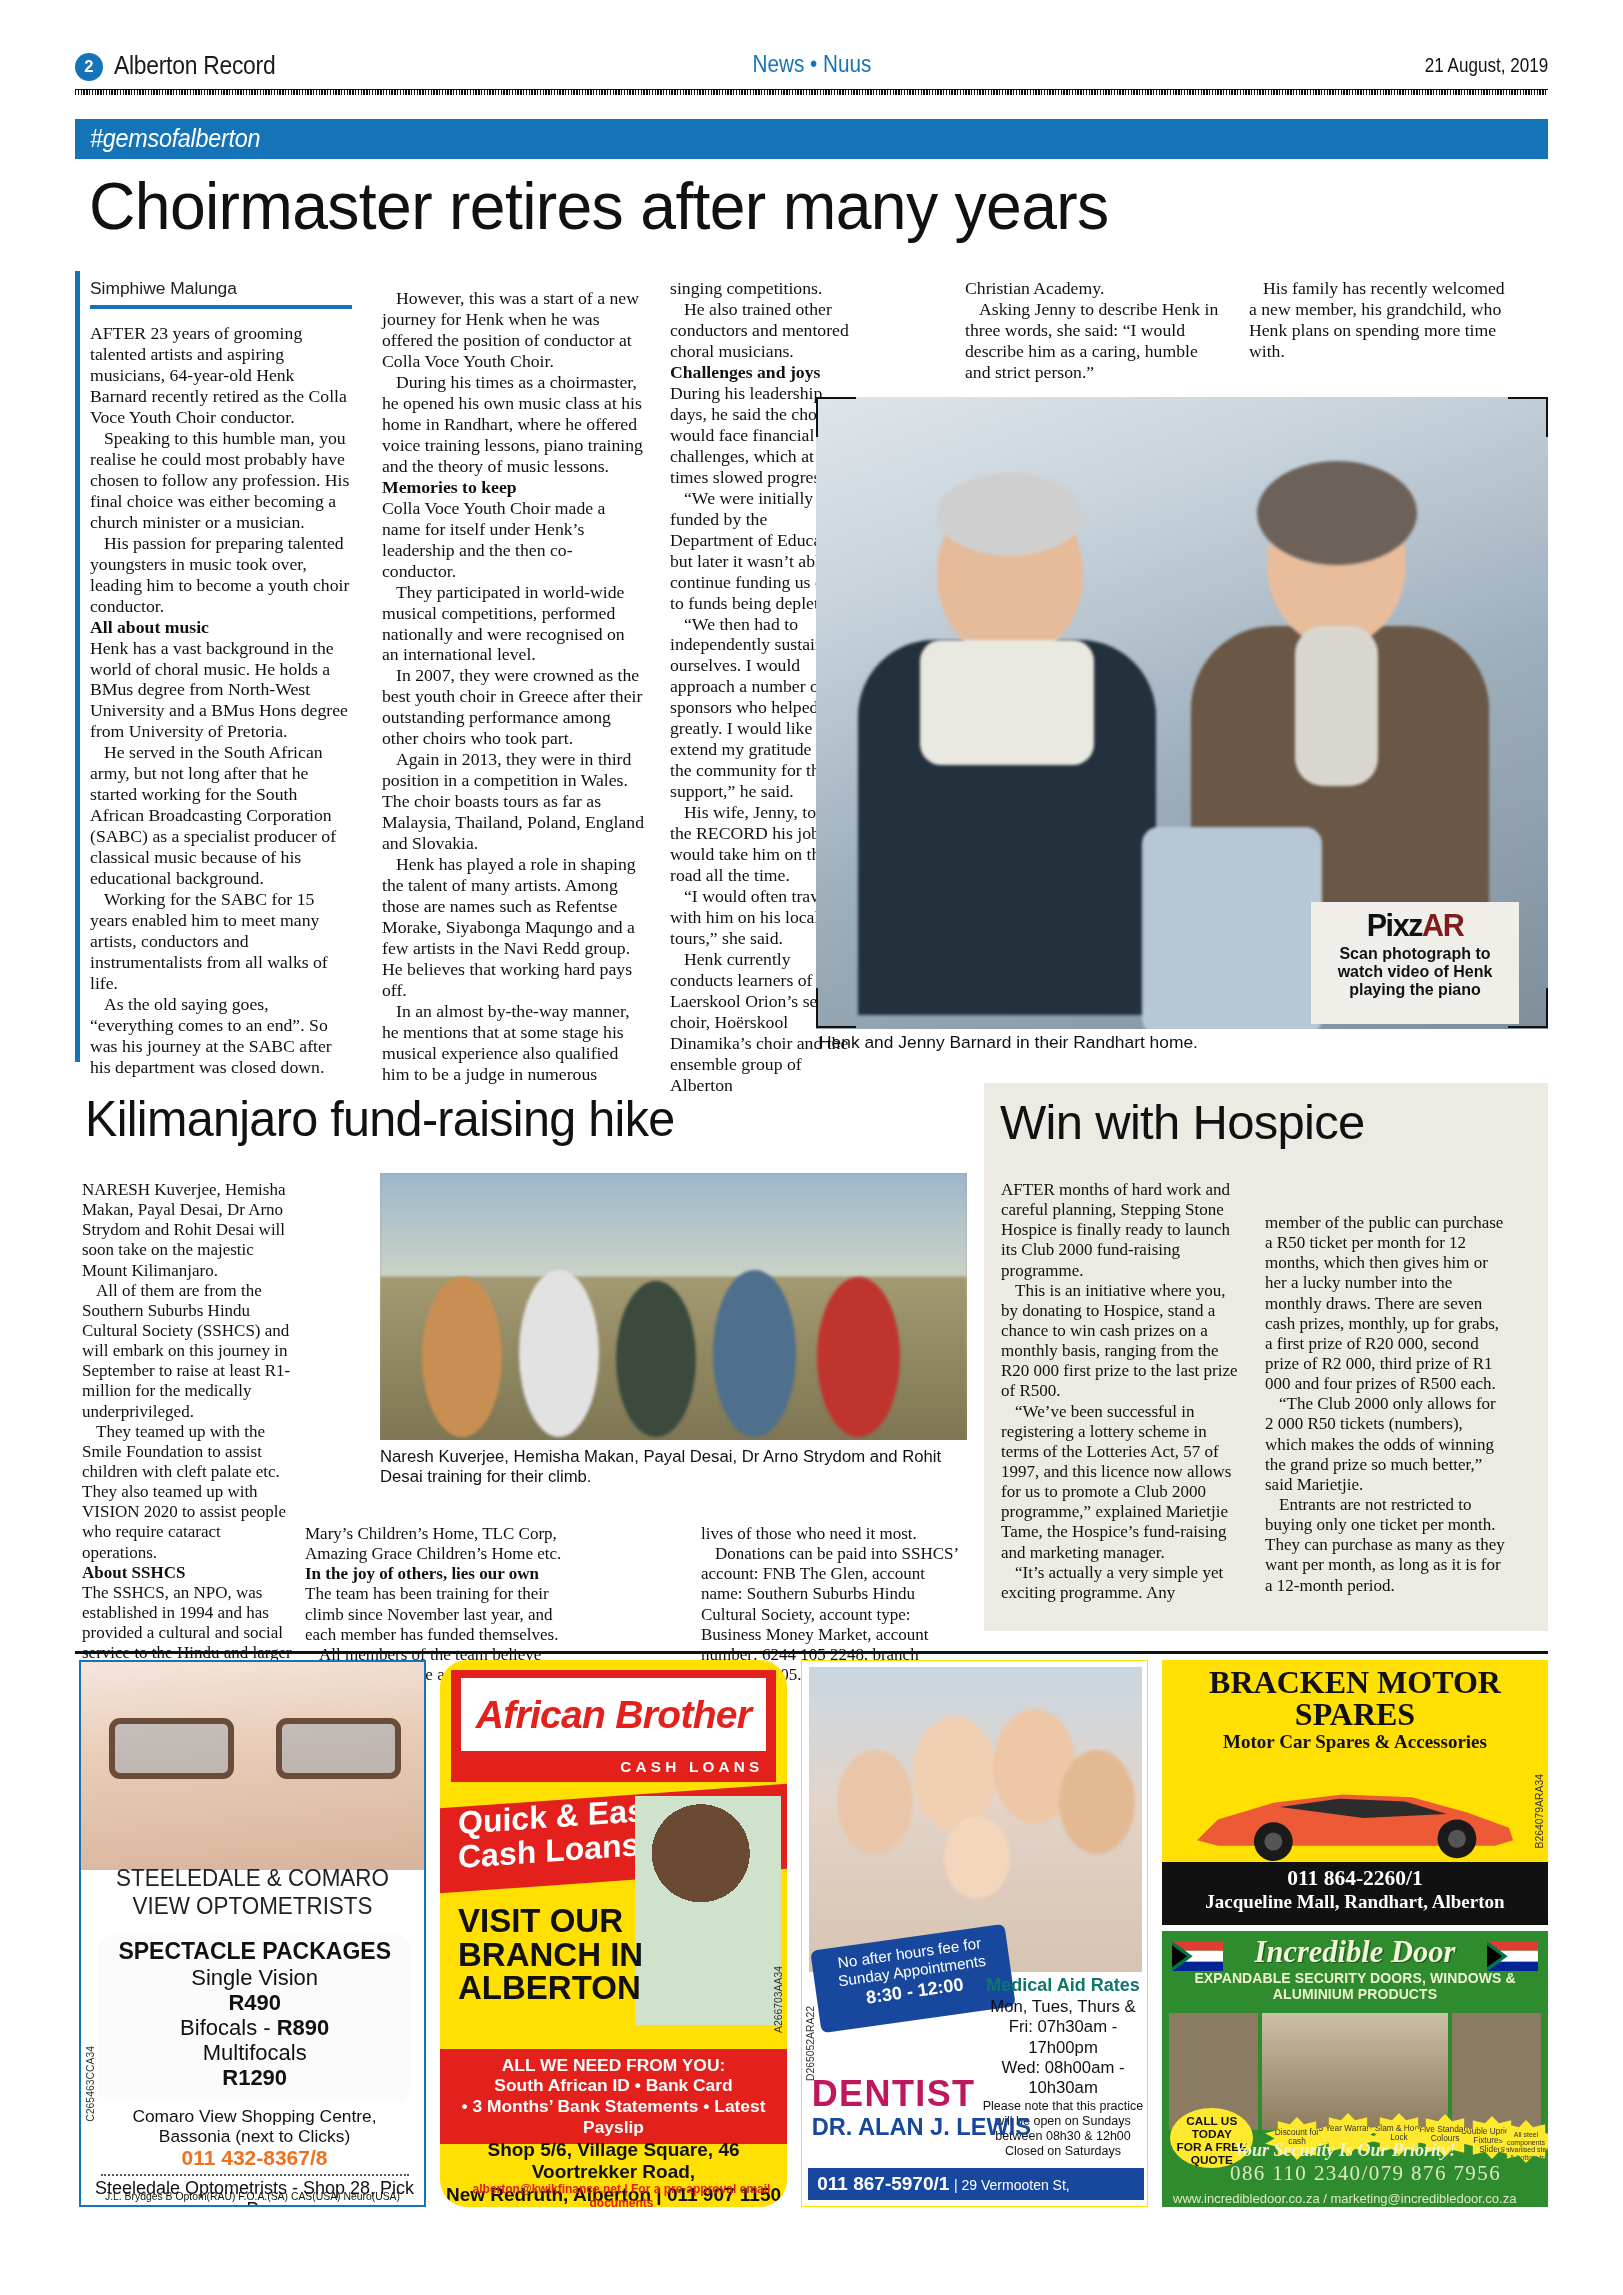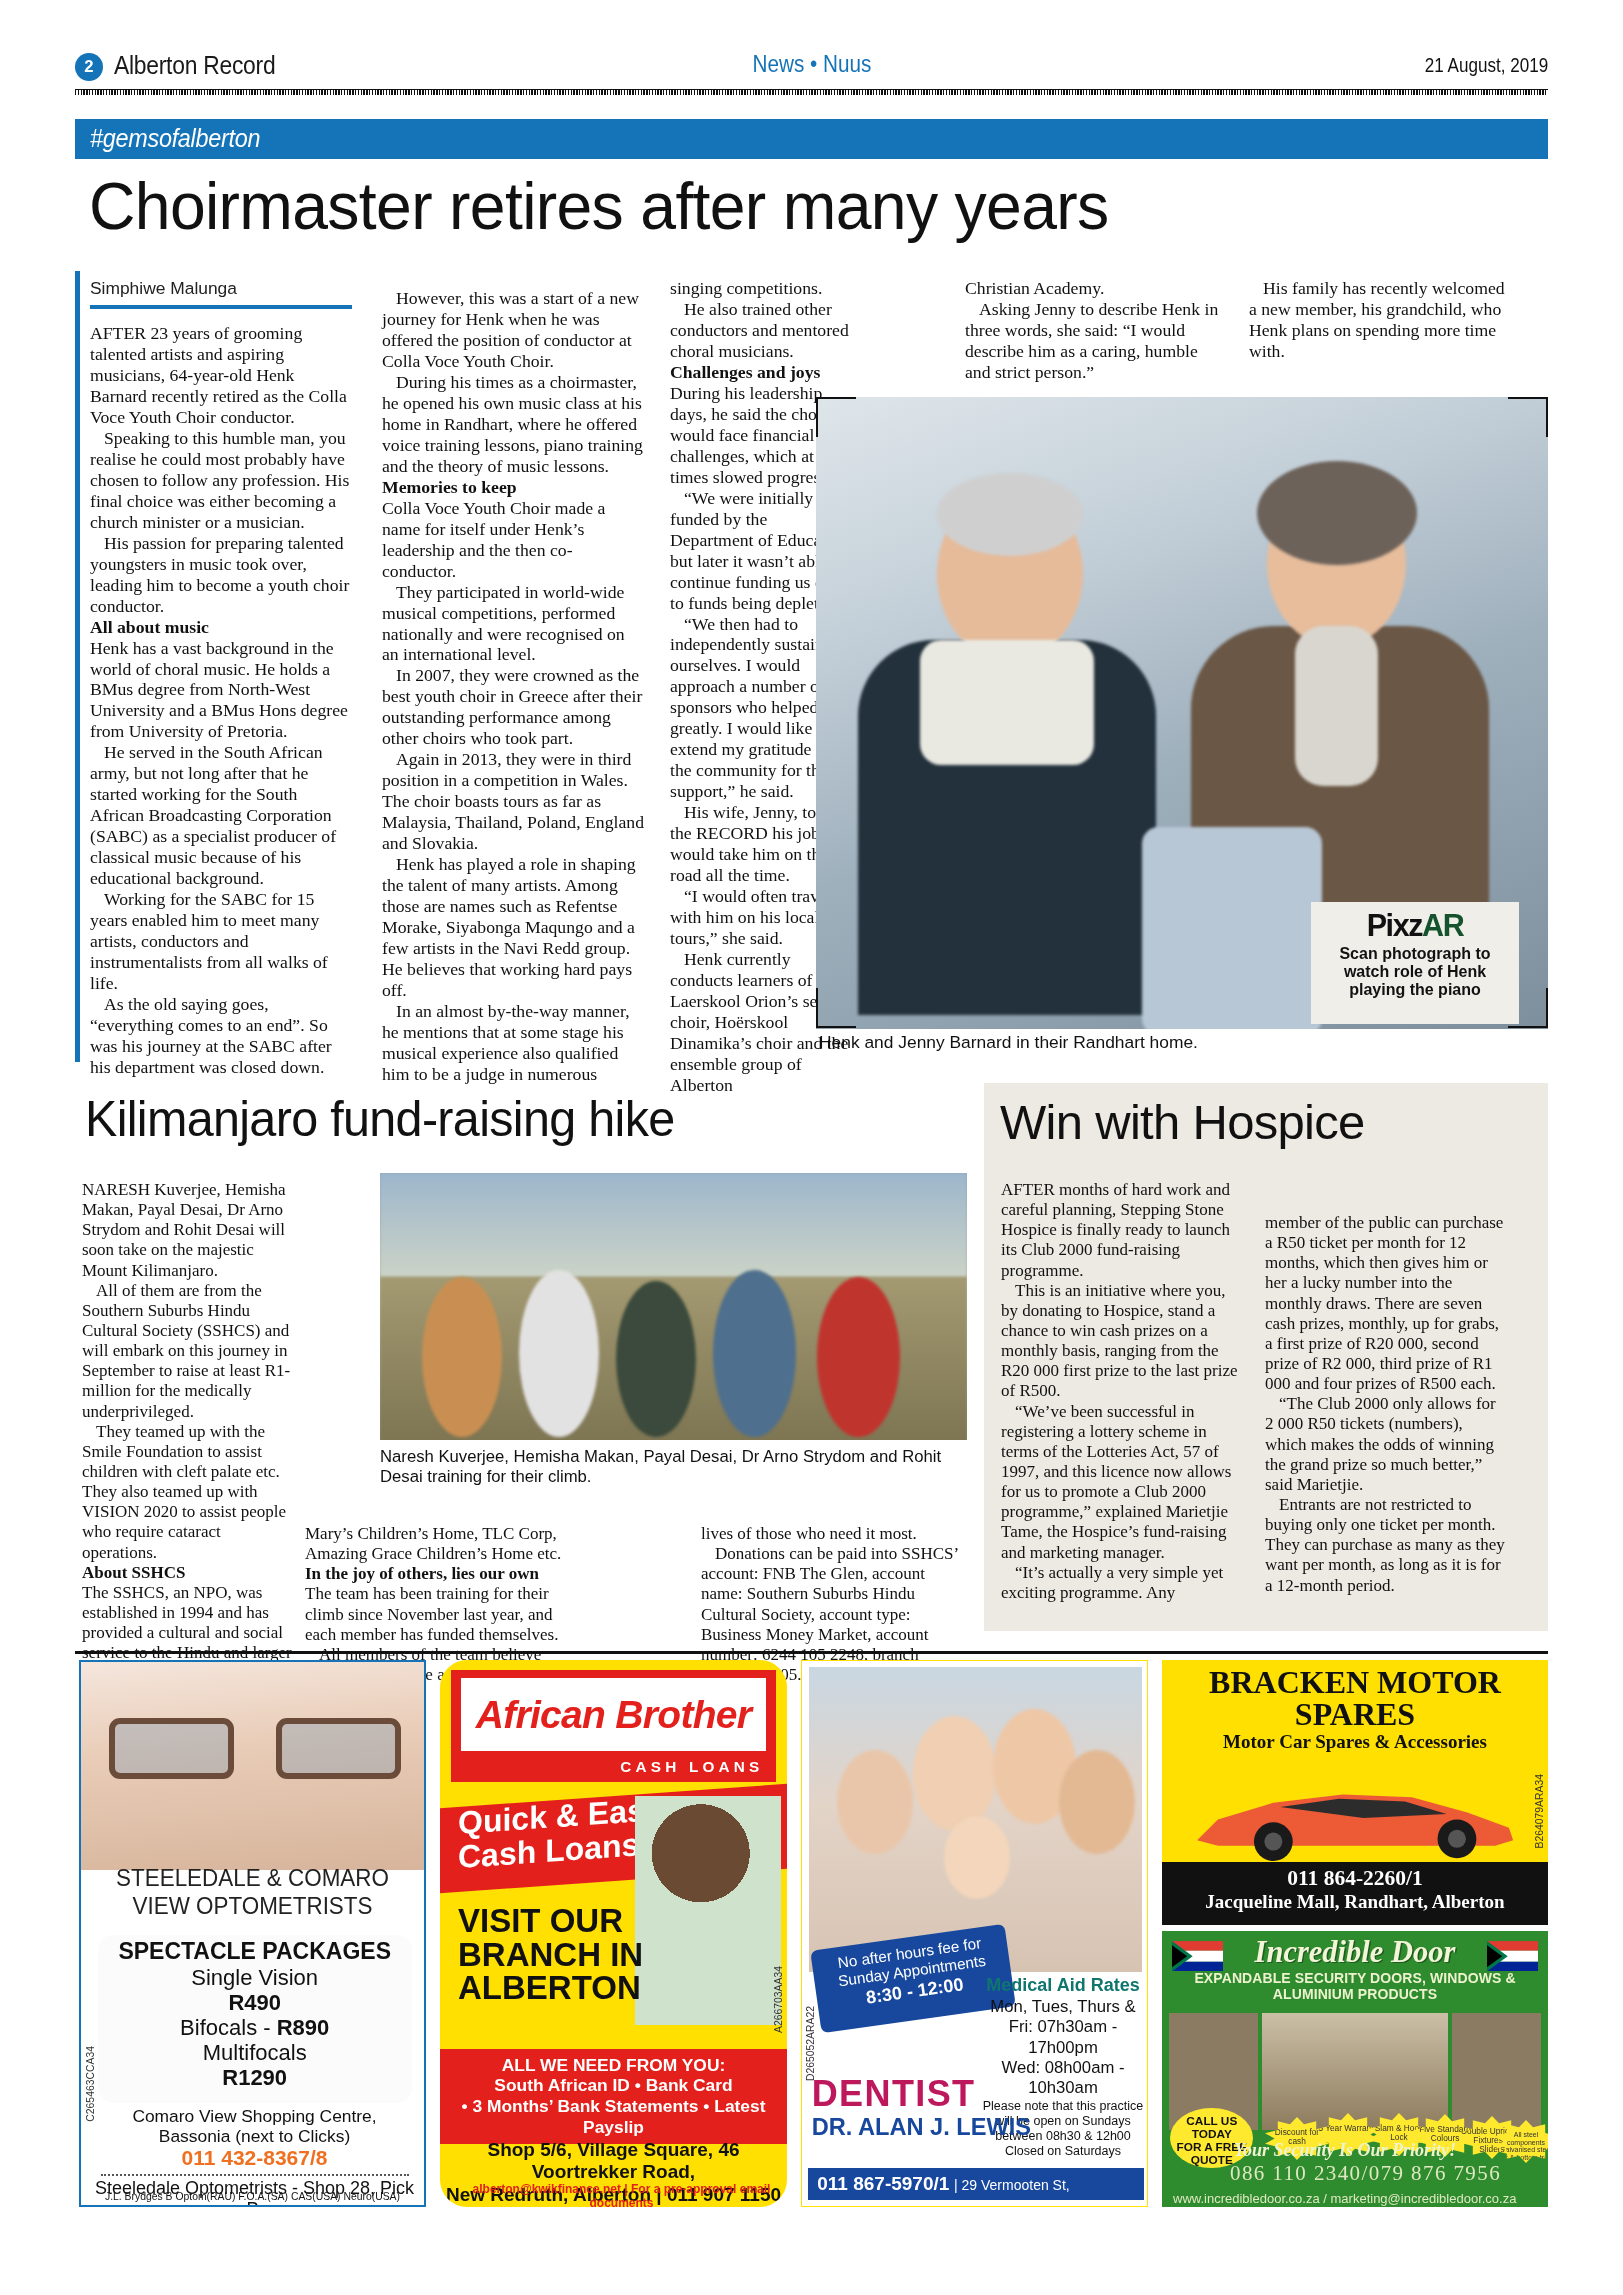--- a/index.html
+++ b/index.html
@@ -83,21 +83,21 @@
   .cTL{left:816px; top:397px; border-right:none; border-bottom:none;}
   .cTR{left:1508px; top:397px; border-left:none; border-bottom:none;}
   .cBL{left:816px; top:988px; border-right:none; border-top:none;}
   .cBR{left:1508px; top:988px; border-left:none; border-top:none;}
 
   .pixzbox {
     position:absolute; left:1311px; top:902px; width:208px; height:122px;
     background:#f0eee9; text-align:center; padding-top:5.6px;
   }
   .pixz { font-family:"Liberation Sans",sans-serif; font-weight:bold; font-size:30.5px; letter-spacing:-1.4px;}
-  .pixz .b{color:#111;} .pixz .r{color:#14532d;}
+  .pixz .b{color:#111;} .pixz .r{color:#7f1d1d;}
   .pixztxt {
     font-family:"Liberation Sans",sans-serif; font-weight:bold; font-size:16px;
     line-height:1.12; color:#111; padding:2.8px 4.2px 0;
   }
   .leadcap {
     position:absolute; left:819px; top:1032px; width:694px;
     font-family:"Liberation Sans",sans-serif; font-size:17.4px; color:#111;
   }
 
   
@@ -318,21 +318,21 @@
   <div class="corner cTR"></div>
   <div class="corner cBL"></div>
   <div class="corner cBR"></div>
 
   <div class="pixzbox">
     <div class="pixz">
       <span class="b">Pixz</span><span class="r">AR</span>
     </div>
     <div class="pixztxt">
       <div>Scan photograph to</div>
-      <div>watch role of Henk</div>
+      <div>watch video of Henk</div>
       <div>playing the piano</div>
     </div>
   </div>
   <div class="leadcap">Henk and Jenny Barnard in their Randhart home.</div>
 
   <div class="kiliHead">Kilimanjaro fund-raising hike</div>
   <div class="col" id="k1">
       <p class="noind">NARESH Kuverjee, Hemisha Makan, Payal Desai, Dr Arno Strydom and Rohit Desai will soon take on the majestic Mount Kilimanjaro.</p>
       <p>All of them are from the Southern Suburbs Hindu Cultural Society (SSHCS) and will embark on this journey in September to raise at least R1-million for the medically underprivileged.</p>
       <p>They teamed up with the Smile Foundation to assist children with cleft palate etc. They also teamed up with VISION 2020 to assist people who require cataract operations.</p>

